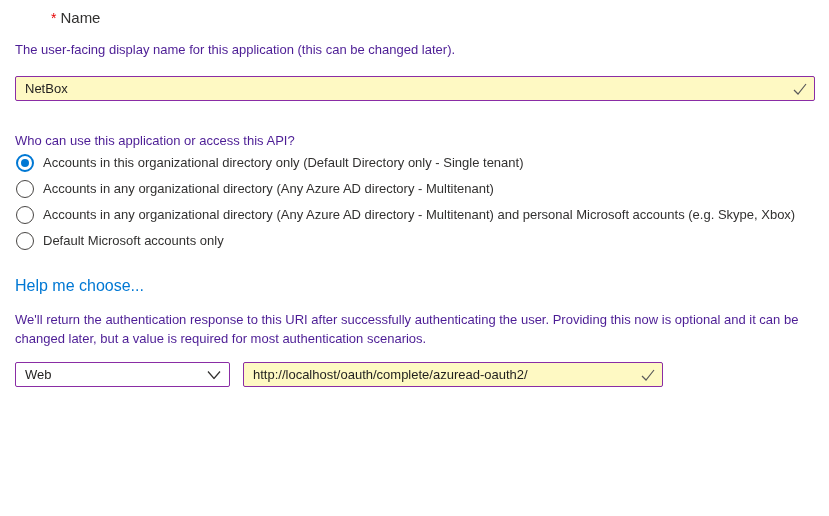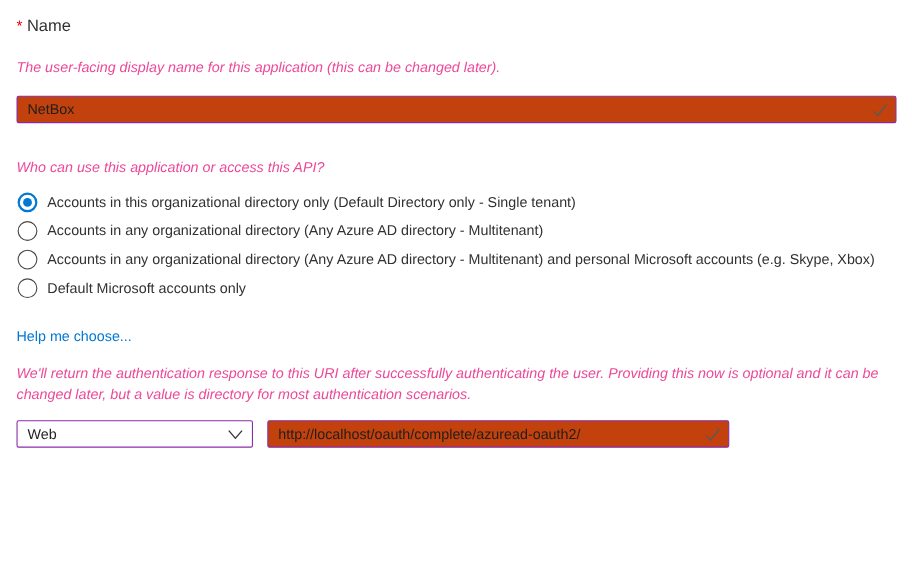--- a/index.html
+++ b/index.html
@@ -8,38 +8,38 @@
     background: #ffffff;
     font-family: "Liberation Sans", "DejaVu Sans", sans-serif;
     color: #323130;
     padding: 10px 14px 0 15px;
     overflow: hidden;
   }
   .section-title {
     font-size: 15px;
     font-weight: 400;
     color: #323130;
-    line-height: 26px;
+    line-height: 16px;
+    margin-left: 36px;
   }
   .required-star { color: #e50000; margin-right: 4px; font-size: 14px; }
   .desc {
     font-size: 13px;
-    color: #ec4899;
+    color: #4c1d95;
     line-height: 19px;
-    font-style: italic;
   }
   
   #name-desc { margin-top: 14px; }
   .text-field {
     position: relative;
     margin-top: 17px;
     height: 25px;
     border: 1px solid #8a2da5;
     border-radius: 2px;
-    background: #c2410c;
+    background: #fef9c3;
     display: flex;
     align-items: center;
   }
   .text-field input {
     border: none;
     outline: none;
     background: transparent;
     font-family: "Liberation Sans", "DejaVu Sans", sans-serif;
     font-size: 13px;
     color: #201f1e;
@@ -52,21 +52,21 @@
     right: 7px;
     top: 50%;
     transform: translateY(-50%);
     width: 14px;
     height: 12px;
     pointer-events: none;
   }
   
   #account-types-title { margin-top: 44px; }
   #account-question { margin-top: 30px; }
-  .radio-group { margin-top: 10px; }
+  .radio-group { }
   .radio-row {
     display: flex;
     align-items: center;
     height: 26px;
     cursor: pointer;
   }
   .radio-circle {
     width: 18px;
     height: 18px;
     border-radius: 50%;
@@ -83,21 +83,21 @@
     left: 50%; top: 50%;
     width: 8px; height: 8px;
     margin: -4px 0 0 -4px;
     border-radius: 50%;
     background: #0078d4;
   }
   .radio-label { font-size: 13px; color: #323130; line-height: 18px; }
   .help-link {
     display: inline-block;
     margin-top: 23px;
-    font-size: 13px;
+    font-size: 16px;
     color: #0078d4;
     text-decoration: none;
     cursor: pointer;
   }
   
   #redirect-title { margin-top: 49px; }
   #redirect-desc { margin-top: 15px; max-width: 800px; }
   .uri-row {
     display: flex;
     margin-top: 14px;
@@ -164,21 +164,21 @@
     </div>
     <div class="radio-row">
       <span class="radio-circle"></span>
       <span class="radio-label">Default Microsoft accounts only</span>
     </div>
   </div>
   <a class="help-link" href="#">Help me choose...</a>
 </div>
 
 <div>
-  <div class="desc" id="redirect-desc">We'll return the authentication response to this URI after successfully authenticating the user. Providing this now is optional and it can be changed later, but a value is directory for most authentication scenarios.</div>
+  <div class="desc" id="redirect-desc">We'll return the authentication response to this URI after successfully authenticating the user. Providing this now is optional and it can be changed later, but a value is required for most authentication scenarios.</div>
   <div class="uri-row">
     <div class="select-field">
       <span class="select-value">Web</span>
       <svg class="select-chevron" viewBox="0 0 14 9">
         <polyline points="1,1 7,8 13,1" fill="none" stroke="#323130" stroke-width="1.2"></polyline>
       </svg>
     </div>
     <div class="text-field uri-input">
       <input type="text" value="http://localhost/oauth/complete/azuread-oauth2/" style="">
       <svg class="field-check" viewBox="0 0 14 12">

